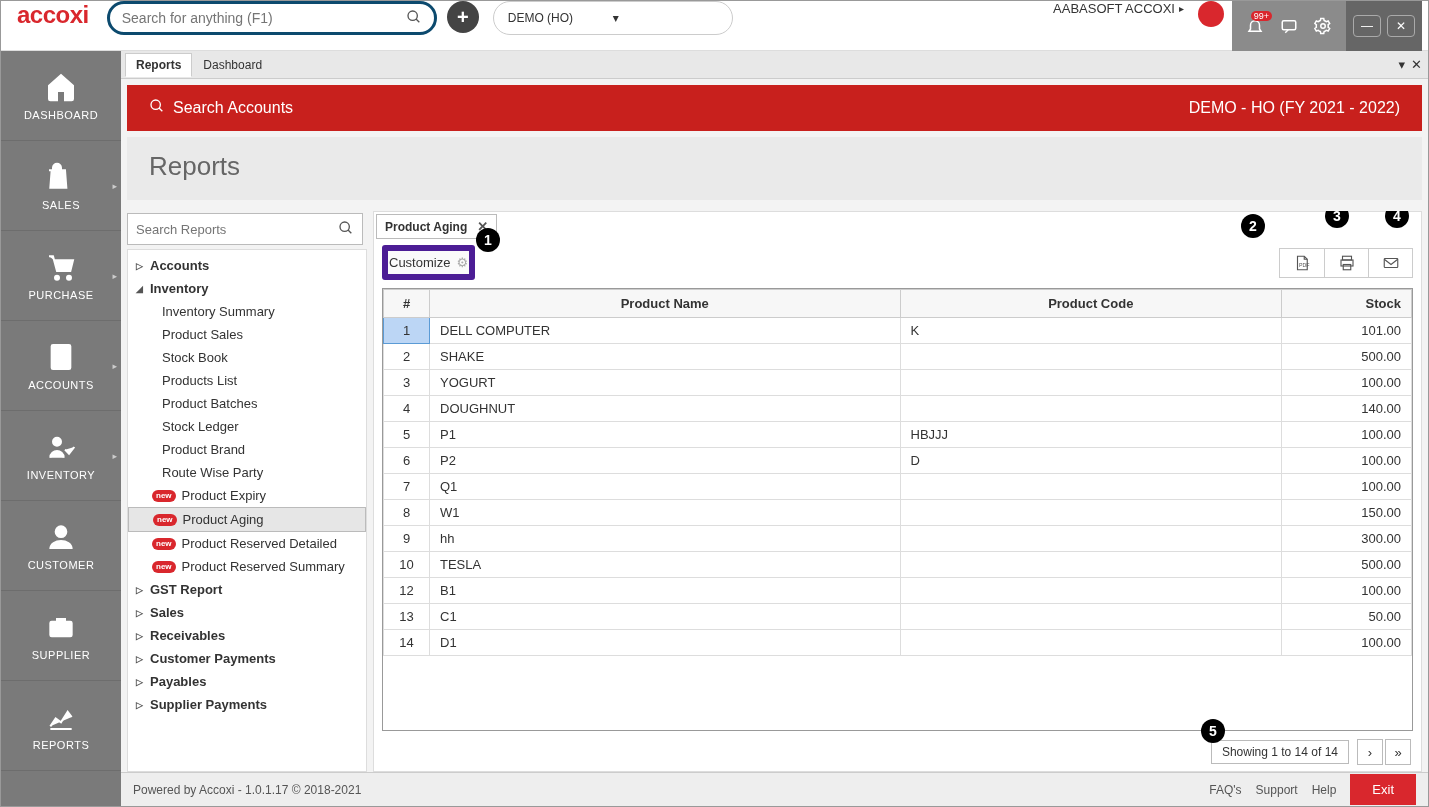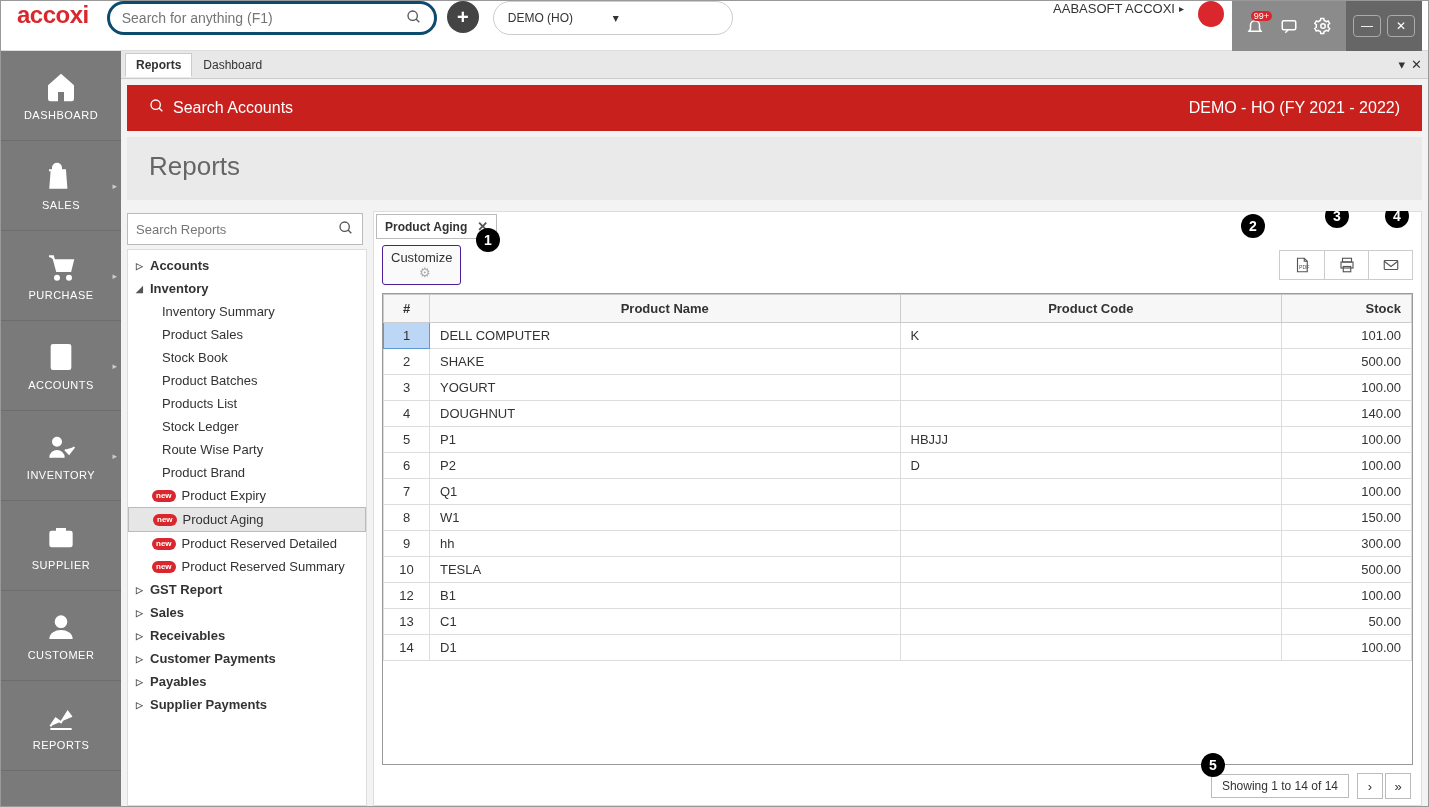--- a/index.html
+++ b/index.html
@@ -64,21 +64,21 @@
 .tree-row.selected { background: #e6e6e6; border: 1px solid #bbb; }
 .new-badge { background: #d9272d; color: #fff; font-size: 8px; font-weight: bold; border-radius: 8px; padding: 1px 4px; margin-right: 6px; display: inline-block; line-height: 10px; position: relative; }
 .new-badge::before, .new-badge::after { content: ""; position: absolute; width: 0; height: 0; }
 
 
 .report-main { flex: 1; display: flex; flex-direction: column; background: #fff; border: 1px solid #ddd; margin-left: 6px; position: relative; }
 .report-tab { display: flex; align-items: center; }
 .report-tab-item { display: flex; align-items: center; border: 1px solid #bbb; background: #fff; padding: 4px 8px; font-size: 12px; font-weight: 600; margin: 2px 0 0 2px; }
 .report-tab-item .close { margin-left: 10px; cursor: pointer; font-size: 13px; color: #555; }
 .customize-row { display: flex; align-items: center; padding: 6px 8px; }
-.customize-btn { display: flex; align-items: center; border: 1px solid #4c1d95; border-radius: 3px; padding: 4px 8px; font-size: 13px; cursor: pointer; background: #fafafa; flex-direction: column; }
+.customize-btn { display: flex; align-items: center; border: 6px solid #4c1d95; border-radius: 3px; padding: 4px 1px; font-size: 13px; cursor: pointer; background: #fafafa; }
 .customize-btn .gear { margin-left: 6px; color: #aaa; }
 .export-btns { margin-left: auto; display: flex; border: 1px solid #ccc; }
 .export-btn { width: 44px; height: 28px; display: flex; align-items: center; justify-content: center; border-left: 1px solid #ccc; cursor: pointer; }
 .export-btn:first-child { border-left: none; }
 
 
 .grid-wrap { flex: 1; overflow: auto; margin: 2px 8px; border: 1px solid #999; position: relative; }
 table.data { width: 100%; border-collapse: collapse; font-size: 13px; }
 table.data th { background: #f7f7f7; border: 1px solid #ccc; padding: 6px 10px; text-align: center; font-weight: 600; }
 table.data th.num, table.data td.num { text-align: right; }
@@ -201,31 +201,31 @@
         <svg viewBox="0 0 24 24" fill="none" stroke-width="1.5">
             <circle cx="9" cy="8" r="3"></circle>
             <path d="M4 20c0-3 2.5-5 5-5s5 2 5 5"></path>
             <path d="M15 14l3 3 4-5"></path>
           </svg>
         <div class="lbl">INVENTORY</div>
         <span class="caret-r">▸</span>
       </div>
       <div class="nav-item">
         <svg viewBox="0 0 24 24" fill="none" stroke-width="1.5">
+            <circle cx="12" cy="8" r="4"></circle>
+            <path d="M4 21c0-4 4-6 8-6s8 2 8 6"></path>
+          </svg>
+        <div class="lbl">CUSTOMER</div>
+      </div>
+      <div class="nav-item">
+        <svg viewBox="0 0 24 24" fill="none" stroke-width="1.5">
             <rect x="4" y="8" width="16" height="11" rx="1"></rect>
             <path d="M9 8V6h6v2"></path>
           </svg>
         <div class="lbl">SUPPLIER</div>
-      </div>
-      <div class="nav-item">
-        <svg viewBox="0 0 24 24" fill="none" stroke-width="1.5">
-            <circle cx="12" cy="8" r="4"></circle>
-            <path d="M4 21c0-4 4-6 8-6s8 2 8 6"></path>
-          </svg>
-        <div class="lbl">CUSTOMER</div>
       </div>
       <div class="nav-item">
         <svg viewBox="0 0 24 24" fill="none" stroke-width="1.5">
             <path d="M4 19l4-6 4 3 5-8 3 4"></path>
             <path d="M4 21h16"></path>
           </svg>
         <div class="lbl">REPORTS</div>
       </div>
     </div>
 
@@ -277,33 +277,33 @@
               <div class="tree-row tree-child">
                 <span class="txt">Inventory Summary</span>
               </div>
               <div class="tree-row tree-child">
                 <span class="txt">Product Sales</span>
               </div>
               <div class="tree-row tree-child">
                 <span class="txt">Stock Book</span>
               </div>
               <div class="tree-row tree-child">
+                <span class="txt">Products List</span>
+              </div>
+              <div class="tree-row tree-child">
                 <span class="txt">Product Batches</span>
               </div>
               <div class="tree-row tree-child">
-                <span class="txt">Products List</span>
-              </div>
-              <div class="tree-row tree-child">
                 <span class="txt">Stock Ledger</span>
               </div>
               <div class="tree-row tree-child">
+                <span class="txt">Product Brand</span>
+              </div>
+              <div class="tree-row tree-child">
                 <span class="txt">Route Wise Party</span>
-              </div>
-              <div class="tree-row tree-child">
-                <span class="txt">Product Brand</span>
               </div>
               <div class="tree-row tree-child-new">
                 <span class="new-badge">new</span>
                 <span class="txt">Product Expiry</span>
               </div>
               <div class="tree-row tree-child-new selected">
                 <span class="new-badge">new</span>
                 <span class="txt">Product Aging</span>
               </div>
               <div class="tree-row tree-child-new">
@@ -480,16 +480,25 @@
             <div class="callout" style="left:auto; right:196px; top:-14px;">5</div>
             <div class="pager-box">Showing 1 to 14 of 14</div>
             <div class="pager-btn">›</div>
             <div class="pager-btn">»</div>
           </div>
 
         </div>
 
       </div>
 
+      <div class="footer">
+        <span>Powered by Accoxi - 1.0.1.17 © 2018-2021</span>
+        <div class="links">
+          <span>FAQ's</span>
+          <span>Support</span>
+          <span>Help</span>
+        </div>
+        <div class="exit-btn">Exit</div>
+      </div>
 
     </div>
   </div>
 </div>
 
 </body></html>

